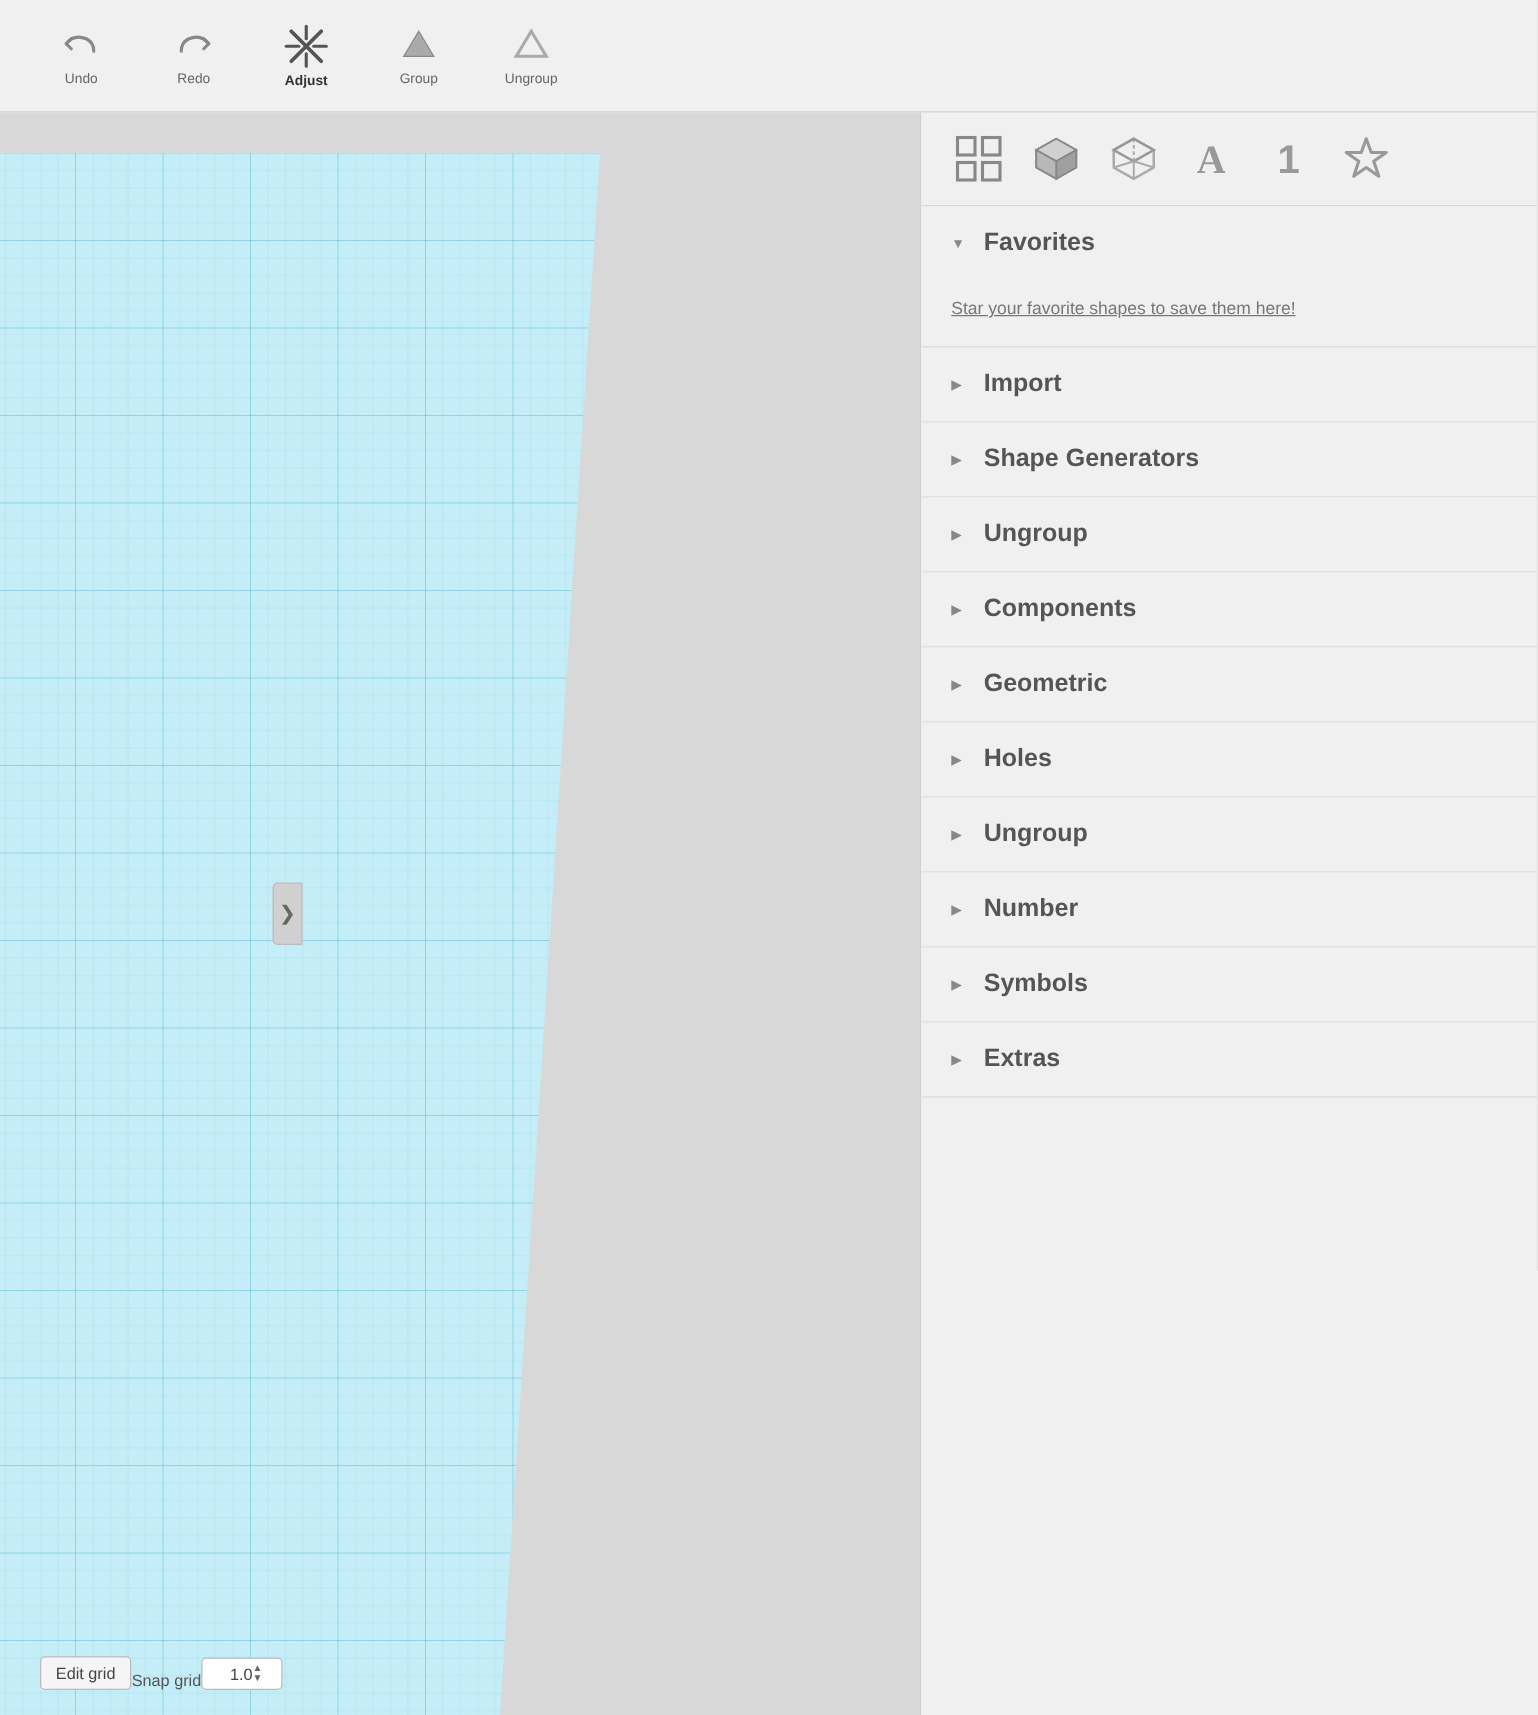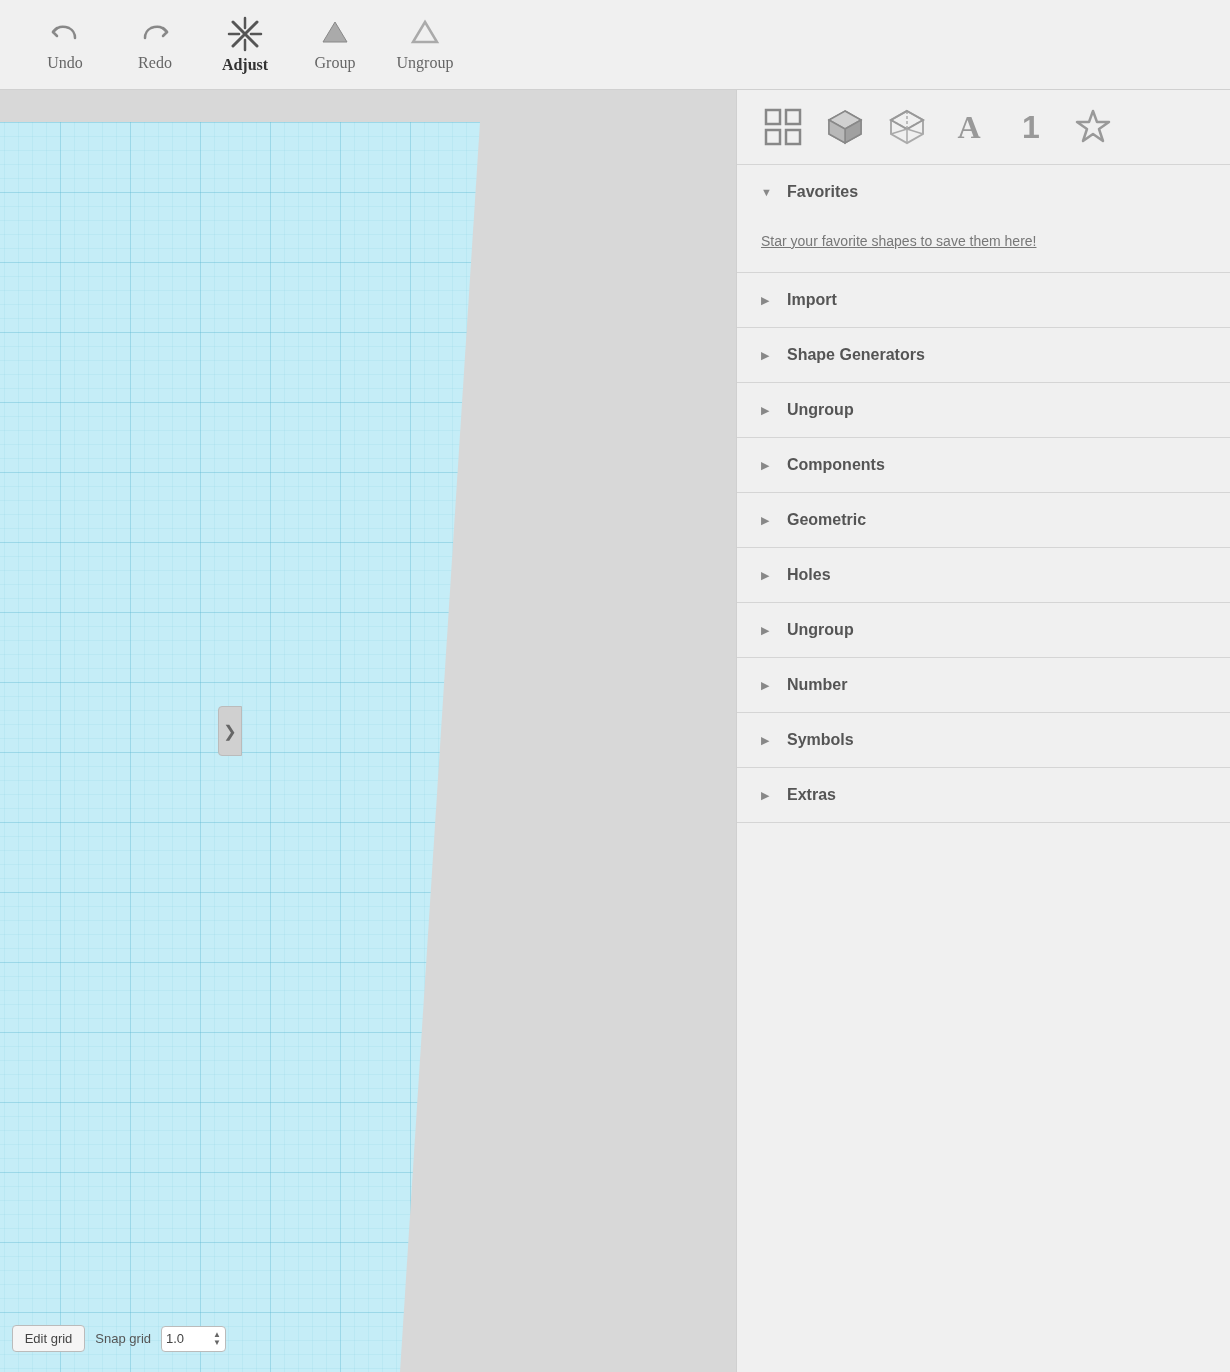--- a/index.html
+++ b/index.html
@@ -32,23 +32,22 @@
       height: 80px;
       cursor: pointer;
       color: #666;
       font-size: 12px;
       gap: 4px;
     }
     .toolbar-item.active {
       color: #333;
     }
     .toolbar-label {
-      font-size: 16px;
+      font-size: 11px;
       color: #666;
-      font-family: Liberation Serif, serif;
     }
     .toolbar-item.active .toolbar-label {
       color: #333;
       font-weight: 600;
     }
 
     
     .main-content {
       display: flex;
       flex: 1;
@@ -82,41 +81,41 @@
       color: #666;
       font-size: 16px;
     }
 
     
     .bottom-controls {
       position: absolute;
       bottom: 20px;
       right: 510px;
       display: flex;
-      align-items: center;
-      gap: 10px;
+      align-items: flex-end;
+      gap: 0;
     }
     .edit-grid-btn {
       background: #f5f5f5;
       border: 1px solid #bbb;
       border-radius: 4px;
       padding: 5px 12px;
       font-size: 13px;
       color: #444;
       cursor: pointer;
     }
     .snap-grid-label {
       font-size: 13px;
       color: #555;
     }
     .snap-grid-input {
       width: 65px;
       border: 1px solid #bbb;
       border-radius: 4px;
-      padding: 4px 4px;
+      padding: 4px 22px;
       font-size: 13px;
       background: white;
       display: flex;
       align-items: center;
       justify-content: space-between;
       color: #444;
     }
     .snap-stepper {
       display: flex;
       flex-direction: column;
@@ -181,21 +180,21 @@
     .section-arrow {
       font-size: 11px;
       color: #888;
       width: 14px;
     }
     .section-arrow.expanded {
       transform: rotate(0deg);
     }
 
     .section-title {
-      font-size: 16px;
+      font-size: 20px;
       font-weight: 700;
       color: #555;
     }
 
     .section-content {
       padding: 12px 24px 20px 24px;
       font-size: 14px;
       color: #777;
       line-height: 1.5;
       text-decoration: underline;

